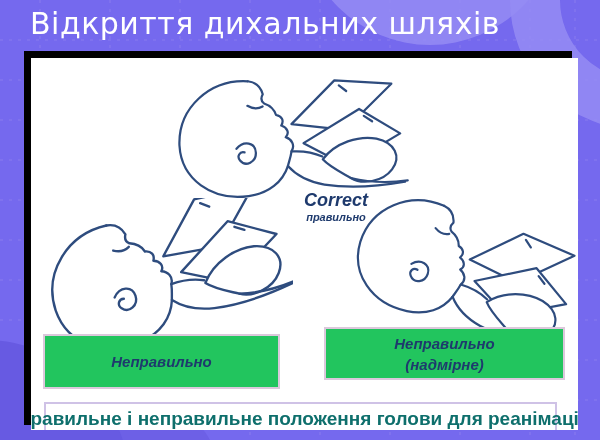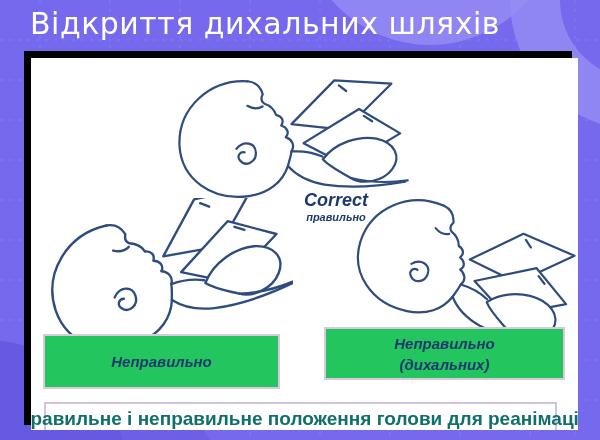--- a/index.html
+++ b/index.html
@@ -126,21 +126,21 @@
         <use href="#baby-figure" transform="rotate(12 130 80)"></use>
       </svg>
     </div>
 
     <div class="label-box label-box-overextended">
       <span>Неправильно</span>
     </div>
 
     <div class="label-box label-box-flexed">
       <span>Неправильно</span>
-      <span>(дихальних)</span>
+      <span>(надмірне)</span>
     </div>
 
     <div class="caption-box">
       <span class="caption-text">Правильне і неправильне положення голови для реанімації</span>
     </div>
 
   </div>
 </div>
 
 </body></html>

